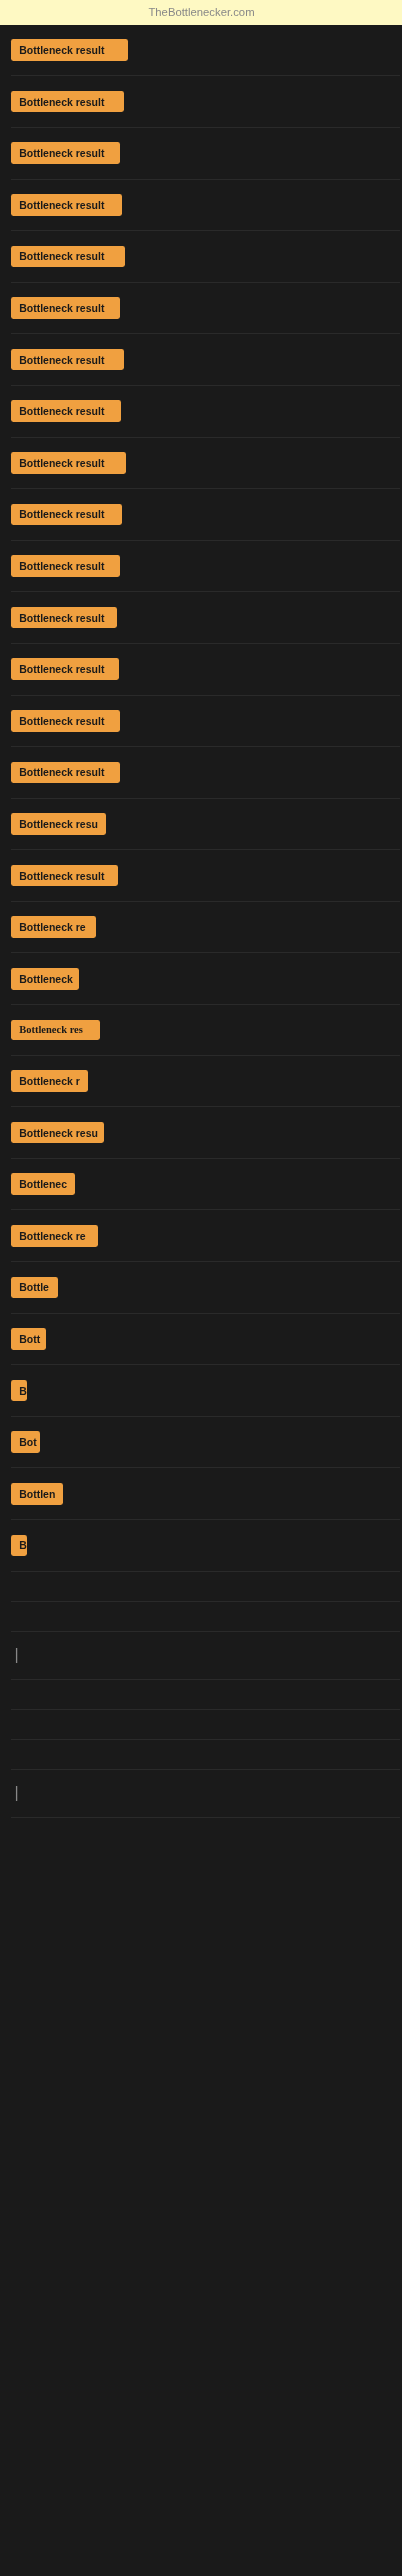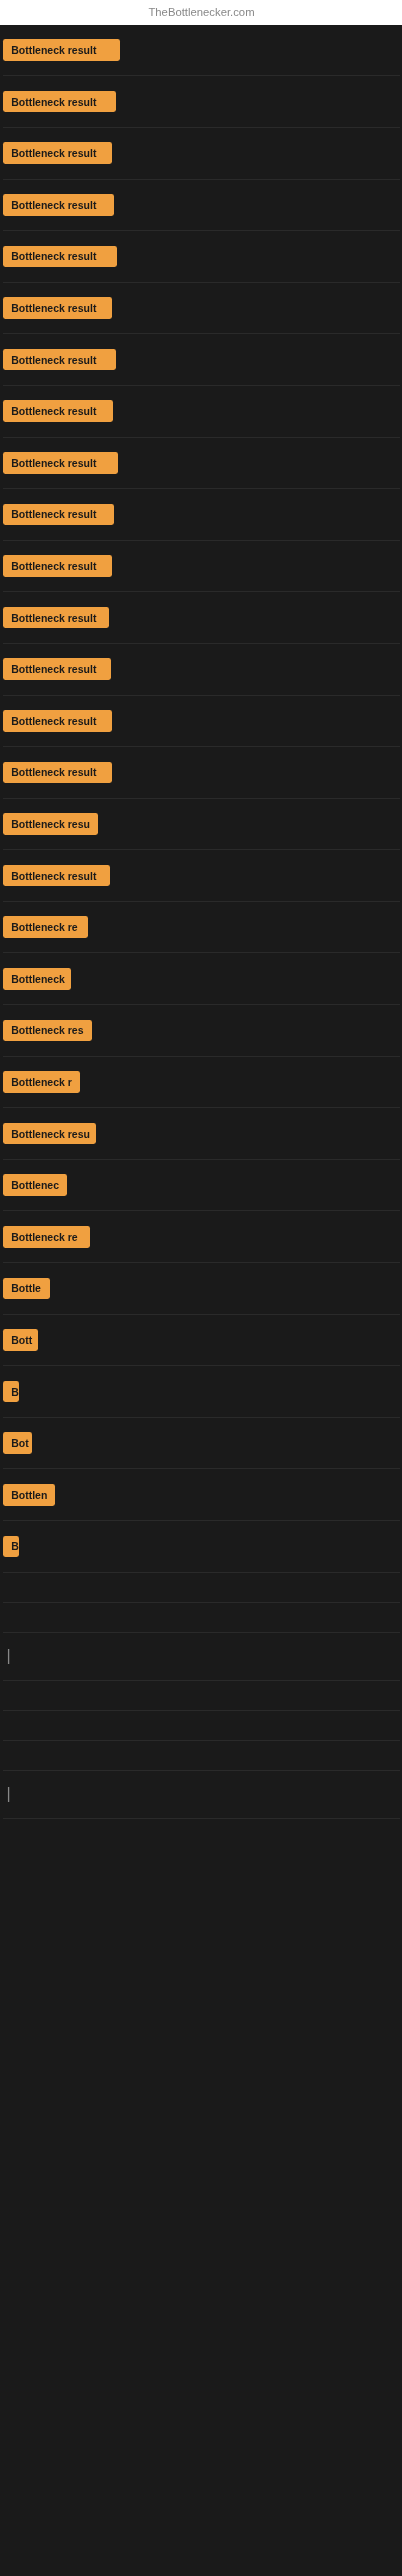--- a/index.html
+++ b/index.html
@@ -14,21 +14,21 @@
       min-height: 2576px;
       font-family: Arial, sans-serif;
       position: relative;
     }
 
     .site-title {
       text-align: center;
       color: #888;
       font-size: 11.3px;
       padding: 6.4px 0;
-      background-color: #ffffff;
+      background-color: #fef9c3;
     }
 
     .bottleneck-item {
       display: flex;
       align-items: center;
       padding: 14.5px 0 14.5px 0;
       border-bottom: 0.8px solid #2a2a2a;
     }
 
     .bottleneck-label {
@@ -38,20 +38,21 @@
       font-weight: bold;
       padding: 4.8px 8px;
       border-radius: 2.4px;
       white-space: nowrap;
       overflow: hidden;
       display: inline-block;
     }
 
     .items-container {
       padding: 0 3.2px;
+      margin-left: 8px;
     }
   </style>
 </head>
 <body>
 
 <div class="site-title">
   <span>TheBottlenecker.com</span>
 </div>
 
 <div class="items-container">
@@ -106,21 +107,21 @@
     <div class="bottleneck-item">
       <span class="bottleneck-label" style="max-width: 107px; width: 107px;">Bottleneck result</span>
     </div>
     <div class="bottleneck-item">
       <span class="bottleneck-label" style="max-width: 85px; width: 85px;">Bottleneck re</span>
     </div>
     <div class="bottleneck-item">
       <span class="bottleneck-label" style="max-width: 68px; width: 68px;">Bottleneck</span>
     </div>
     <div class="bottleneck-item">
-      <span class="bottleneck-label" style="max-width: 89px; width: 96px;">Bottleneck res</span>
+      <span class="bottleneck-label" style="max-width: 89px; width: 96px; font-family: Liberation Serif, serif;">Bottleneck res</span>
     </div>
     <div class="bottleneck-item">
       <span class="bottleneck-label" style="max-width: 77px; width: 93px;">Bottleneck r</span>
     </div>
     <div class="bottleneck-item">
       <span class="bottleneck-label" style="max-width: 93px; width: 93px;">Bottleneck resu</span>
     </div>
     <div class="bottleneck-item">
       <span class="bottleneck-label" style="max-width: 64px; width: 88px;">Bottlenec</span>
     </div>

